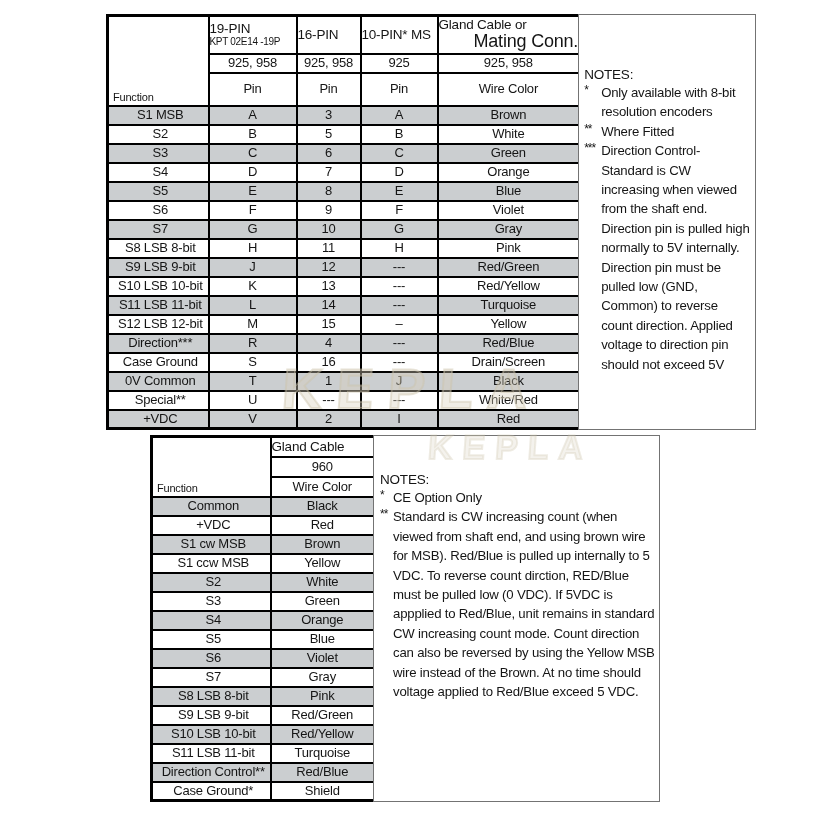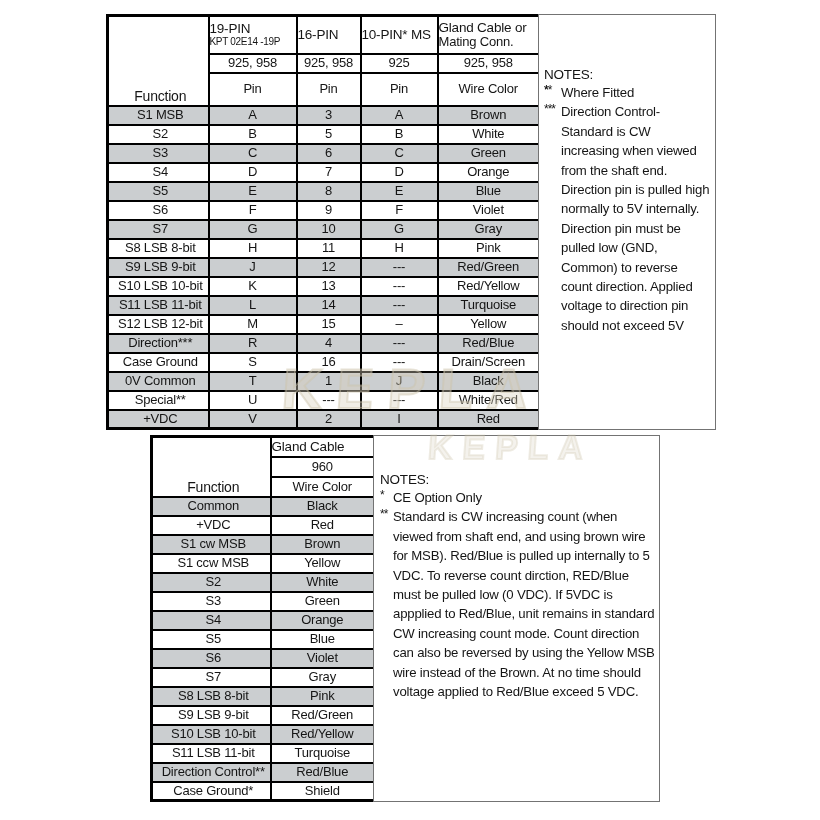--- a/index.html
+++ b/index.html
@@ -21,22 +21,22 @@
 
   
   .t1 thead tr.h1{height:38px;}
   .t1 thead tr.h2{height:19px;}
   .t1 thead tr.h3{height:33px;}
   .t1 tbody tr{height:19px;}
   .t2 thead tr{height:20px;}
   .t2 tbody tr{height:19px;margin-top:44px;}
   .hdr{text-align:left;font-size:13.5px;}
   .hdr .sub{font-size:10px;letter-spacing:-0.3px;margin-top:0px;}
-  .hdr .sub.normal{font-size:13px;letter-spacing:-0.2px;}
-  .function-hdr{vertical-align:bottom;text-align:center;padding:0 0 1px 4px;font-size:14px;}
+  .hdr .sub.normal{font-size:18px;letter-spacing:-0.2px;margin-left:35px;}
+  .function-hdr{vertical-align:bottom;text-align:left;padding:0 0 1px 4px;font-size:11px;}
 
   
   .notes-box{border:1px solid #737373;background:#fff;box-sizing:border-box;}
   #notes1{width:178px;margin-left:-3px;padding:52px 3px 0 5px;}
   #notes2{width:287px;margin-left:-3px;padding:36px 4px 0 6px;}
   .notes-title{font-size:13.5px;margin:0 0 1px 0;letter-spacing:-0.2px;}
   .note-item{position:relative;font-size:13.2px;line-height:19.4px;letter-spacing:-0.2px;}
   #notes1 .note-item{padding-left:17px;}
   #notes2 .note-item{padding-left:13px;}
   .marker{position:absolute;left:0;top:-2px;font-size:12px;letter-spacing:-1px;}
@@ -213,20 +213,21 @@
           <td class="c">Red</td>
         </tr>
     </tbody>
   </table>
 
   <div id="notes1" class="notes-box">
     <div class="notes-title">NOTES:</div>
     <div id="n1-items">
       <div class="note-item">
           <span class="marker">*</span>
+          <span class="ntext">Only available with 8-bit resolution encoders</span>
         </div>
         <div class="note-item">
           <span class="marker">**</span>
           <span class="ntext">Where Fitted</span>
         </div>
         <div class="note-item">
           <span class="marker">***</span>
           <span class="ntext">Direction Control- Standard is CW increasing when viewed from the shaft end.  Direction pin is pulled high normally to 5V internally.  Direction pin must be pulled low (GND, Common) to reverse count direction.  Applied voltage to direction pin should not exceed 5V</span>
         </div>
     </div>

